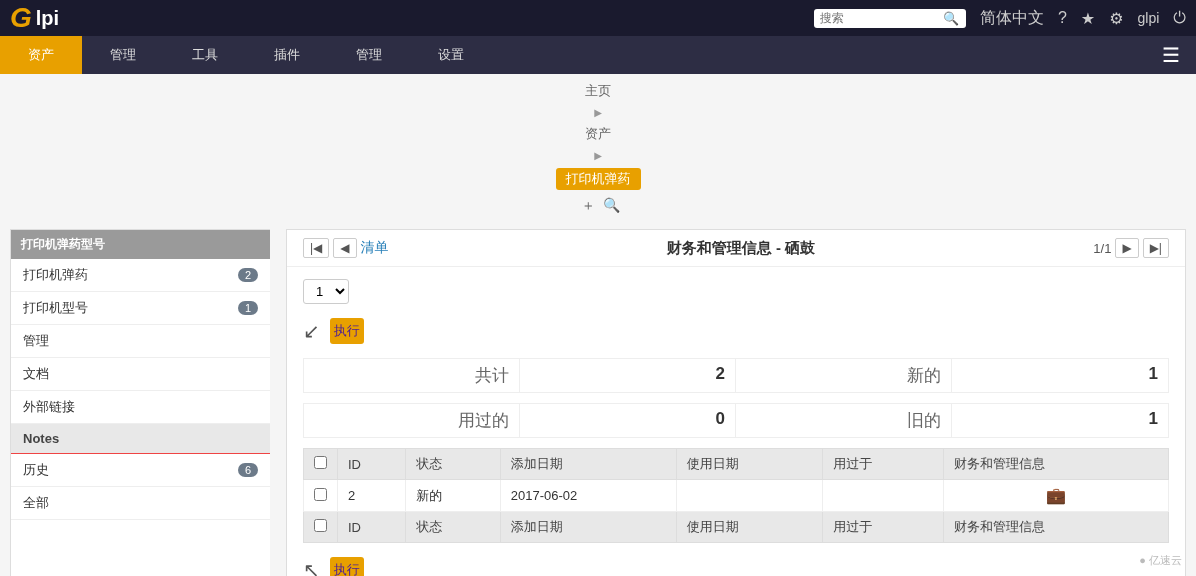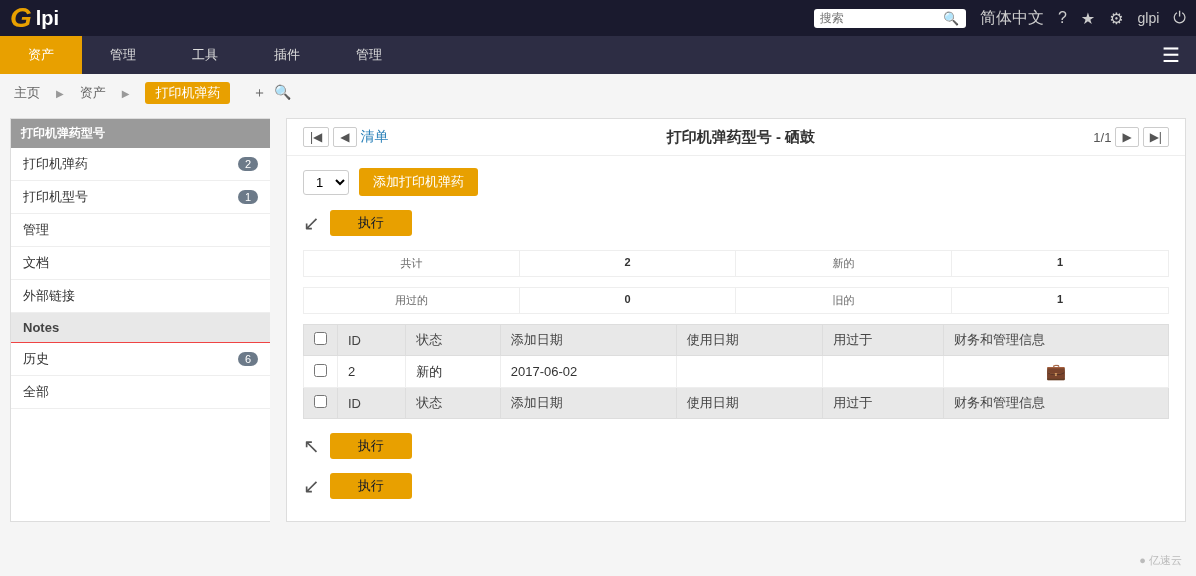--- a/index.html
+++ b/index.html
@@ -87,22 +87,23 @@
       font-size: 20px;
       cursor: pointer;
     }
 
     
     .breadcrumb {
       display: flex;
       align-items: center;
       padding: 8px 14px;
       background: #f5f5f5;
-      gap: 16px;
-      font-size: 13px;
+      gap: 7px;
+      font-size: 13px;
+      flex-direction: column;
     }
     .breadcrumb-home { color: #666; cursor: pointer; }
     .breadcrumb-sep { color: #999; font-size: 10px; }
     .breadcrumb-item { color: #666; cursor: pointer; }
     .breadcrumb-current {
       background: #e8a000;
       color: #fff;
       padding: 2px 10px;
       border-radius: 3px;
     }
@@ -244,39 +245,39 @@
       align-items: center;
       gap: 10px;
       margin-bottom: 14px;
     }
     .arrow-icon {
       font-size: 20px;
       color: #555;
     }
     .btn-execute {
       background: #e8a000;
-      color: #0f172a;
+      color: #4c1d95;
       border: none;
       border-radius: 3px;
-      padding: 4px 28px;
+      padding: 4px 4px;
       cursor: pointer;
       font-size: 13px;
     }
 
     
     .stats-row {
       display: grid;
       grid-template-columns: 1fr 1fr 1fr 1fr;
       margin-bottom: 10px;
       border: 1px solid #eee;
     }
     .stat-cell {
       padding: 5px 10px;
-      text-align: center;
-      font-size: 11px;
+      text-align: right;
+      font-size: 17px;
       border-right: 1px solid #eee;
     }
     .stat-cell:last-child { border-right: none; }
     .stat-label { color: #666; }
     .stat-value { color: #333; font-weight: bold; }
 
     
     .data-table {
       width: 100%;
       border-collapse: collapse;
@@ -344,20 +345,21 @@
     <span class="top-icon">⏻</span>
   </div>
 </div>
 
 <div class="nav-bar">
   <div class="nav-item active">资产</div>
   <div class="nav-item">管理</div>
   <div class="nav-item">工具</div>
   <div class="nav-item">插件</div>
   <div class="nav-item">管理</div>
+  <div class="nav-item">设置</div>
   <div class="nav-hamburger">☰</div>
 </div>
 
 <div class="breadcrumb">
   <span class="breadcrumb-home">主页</span>
   <span class="breadcrumb-sep">▶</span>
   <span class="breadcrumb-item">资产</span>
   <span class="breadcrumb-sep">▶</span>
   <span class="breadcrumb-current">打印机弹药</span>
   <div class="breadcrumb-icons">
@@ -398,37 +400,36 @@
   </div>
 
   <div class="right-panel">
 
     <div class="panel-header">
       <div class="panel-nav-btns">
         <button class="panel-nav-btn">|◀</button>
         <button class="panel-nav-btn">◀</button>
         <a class="list-link">清单</a>
       </div>
-      <div class="panel-title">打印机弹药型号 - 硒鼓</div>
+      <div class="panel-title">财务和管理信息 - 硒鼓</div>
       <div class="panel-pagination">
         <span>1/1</span>
         <button class="panel-nav-btn">▶</button>
         <button class="panel-nav-btn">▶|</button>
       </div>
     </div>
 
     <div class="panel-body">
 
       <div class="action-row">
         <select class="qty-select">
           <option>1</option>
           <option>2</option>
           <option>3</option>
         </select>
-        <button class="btn-add">添加打印机弹药</button>
       </div>
 
       <div class="execute-row">
         <span class="arrow-icon">↙</span>
         <button class="btn-execute">执行</button>
       </div>
 
       <div class="stats-row">
         <div class="stat-cell">
           <div class="stat-label">共计</div>

